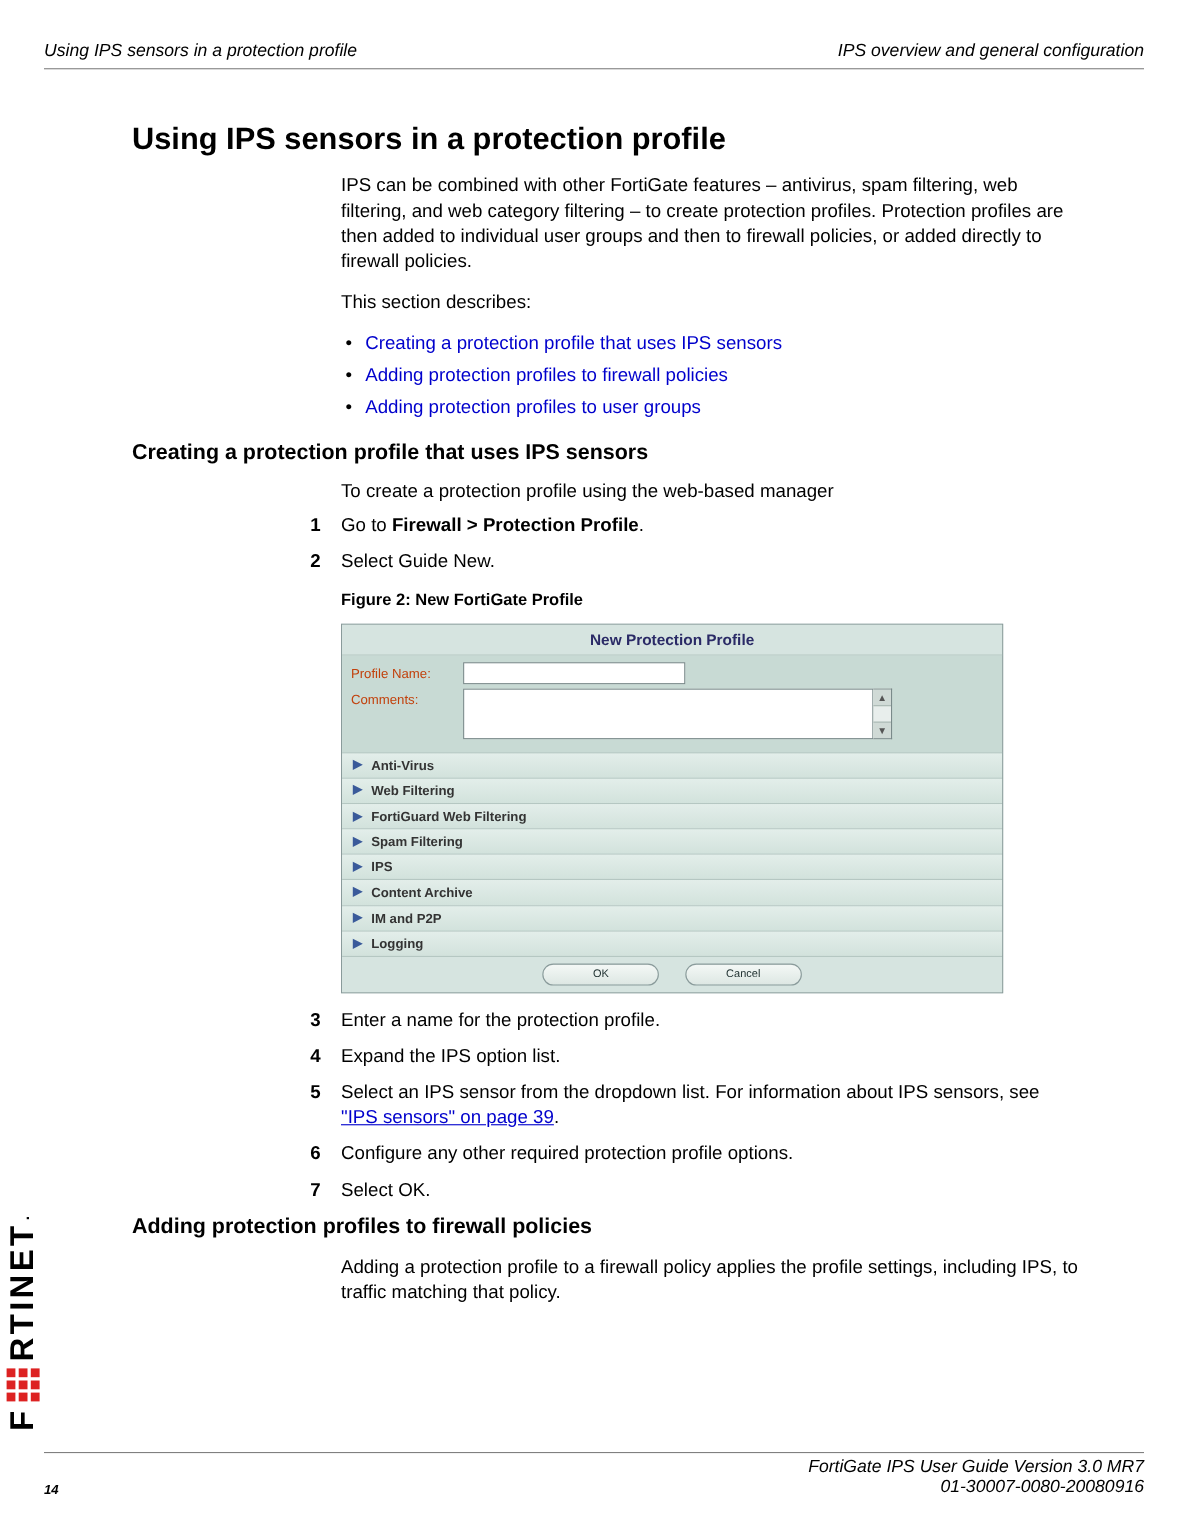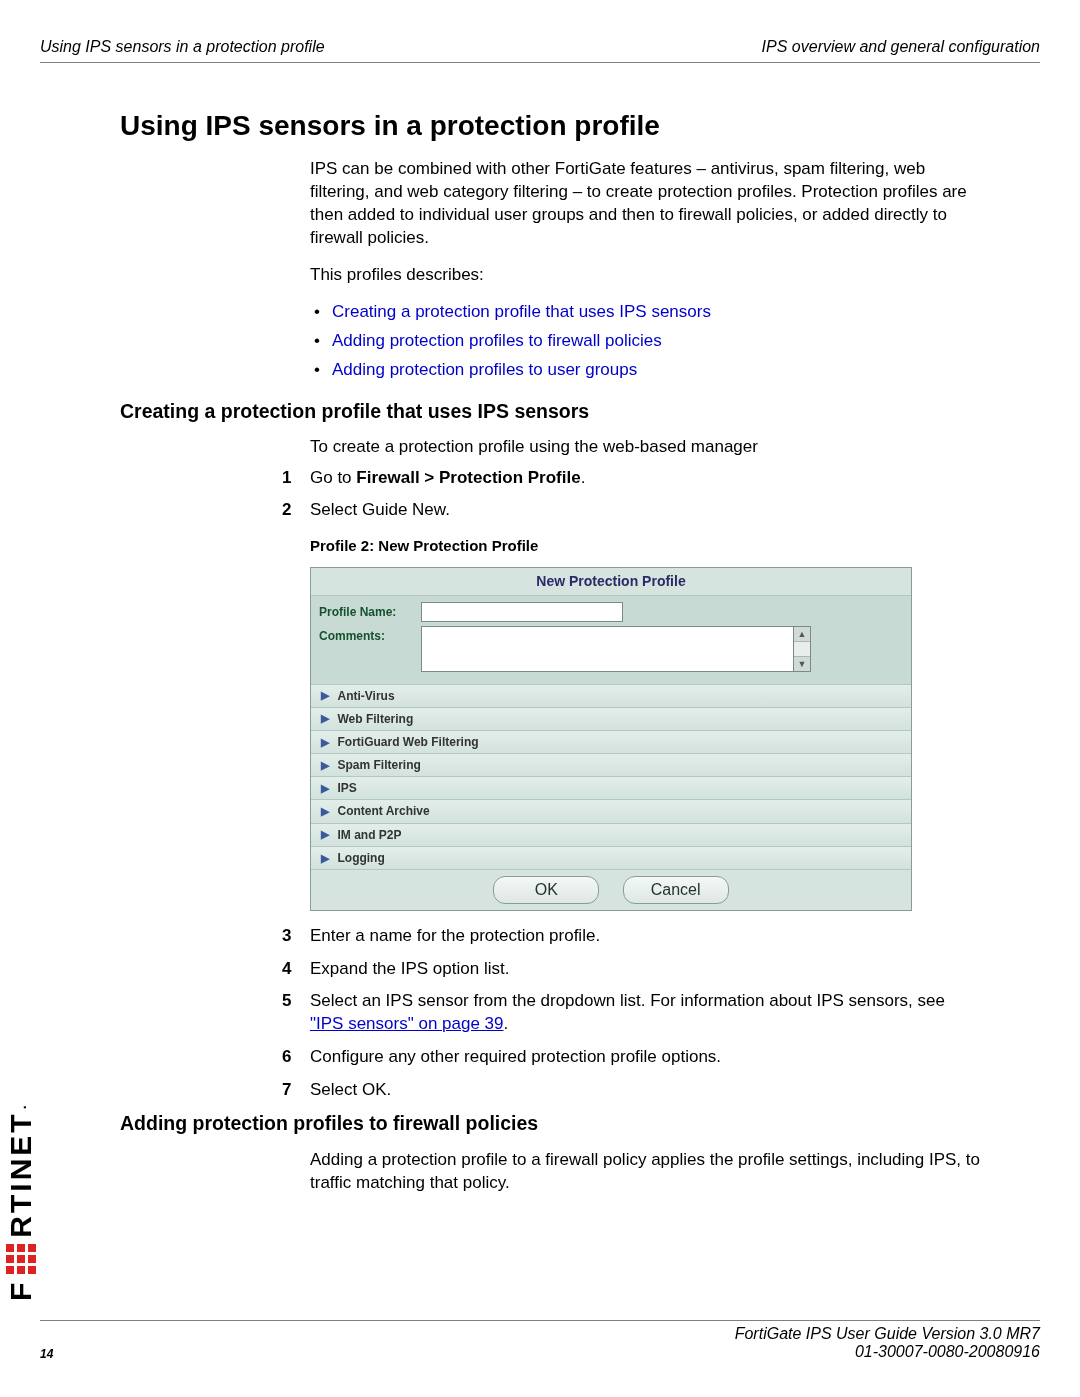--- a/index.html
+++ b/index.html
@@ -126,23 +126,23 @@
     padding: 6px 8px 8px 8px;
     border-bottom: 1px solid #b5c7c2;
   }
   .npp-row {
     display: flex;
     align-items: flex-start;
     margin-bottom: 4px;
   }
   .npp-label {
     width: 102px;
-    font-weight: bold;
+    font-weight: normal;
     font-size: 12px;
-    color: #14532d;
+    color: #c2410c;
     padding-top: 2px;
   }
   .npp-input {
     background: #fff;
     border: 1px solid #7a8a8a;
     height: 18px;
     width: 200px;
   }
   .npp-textarea-wrap {
     display: flex;
@@ -194,21 +194,21 @@
     padding: 6px 0;
     background: #d6e4e0;
   }
   .pill {
     display: inline-block;
     min-width: 72px;
     padding: 2px 16px;
     border: 1px solid #8a9b9b;
     border-radius: 12px;
     background: linear-gradient(#f4f8f6,#dde7e3);
-    font-size: 16px;
+    font-size: 10px;
     color: #233;
     margin: 0 10px;
     text-align: center;
   }
   .after-para {
     margin-top: 6px;
   }
   .footer {
     position: absolute;
     bottom: 36px;
@@ -273,41 +273,41 @@
   <div class="header">
     <span>Using IPS sensors in a protection profile</span>
     <span>IPS overview and general configuration</span>
   </div>
 
   <div class="content">
     <h1>Using IPS sensors in a protection profile</h1>
 
     <div class="bodytext">
       <p>IPS can be combined with other FortiGate features – antivirus, spam filtering, web filtering, and web category filtering – to create protection profiles. Protection profiles are then added to individual user groups and then to firewall policies, or added directly to firewall policies.</p>
-      <p>This profiles describes:</p>
+      <p>This section describes:</p>
       <ul class="bullets">
         <li><a class="link" href="#">Creating a protection profile that uses IPS sensors</a></li>
         <li><a class="link" href="#">Adding protection profiles to firewall policies</a></li>
         <li><a class="link" href="#">Adding protection profiles to user groups</a></li>
       </ul>
     </div>
 
     <h2>Creating a protection profile that uses IPS sensors</h2>
 
     <div class="stepwrap">
       <div class="subhead">To create a protection profile using the web-based manager</div>
 
       <ol class="steps">
         <li><span class="num">1</span>
           <span>Go to </span><b>Firewall &gt; Protection Profile</b><span>.</span>
         </li>
         <li><span class="num">2</span>
           <span>Select Guide New.</span>
 
-          <div class="figcap">Profile 2:   New Protection Profile</div>
+          <div class="figcap">Figure 2:   New FortiGate Profile</div>
 
           <div class="npp">
             <div class="npp-title">New Protection Profile</div>
             <div class="npp-form">
               <div class="npp-row">
                 <div class="npp-label">Profile Name:</div>
                 <div class="npp-input" title=""></div>
               </div>
               <div class="npp-row">
                 <div class="npp-label">Comments:</div>

